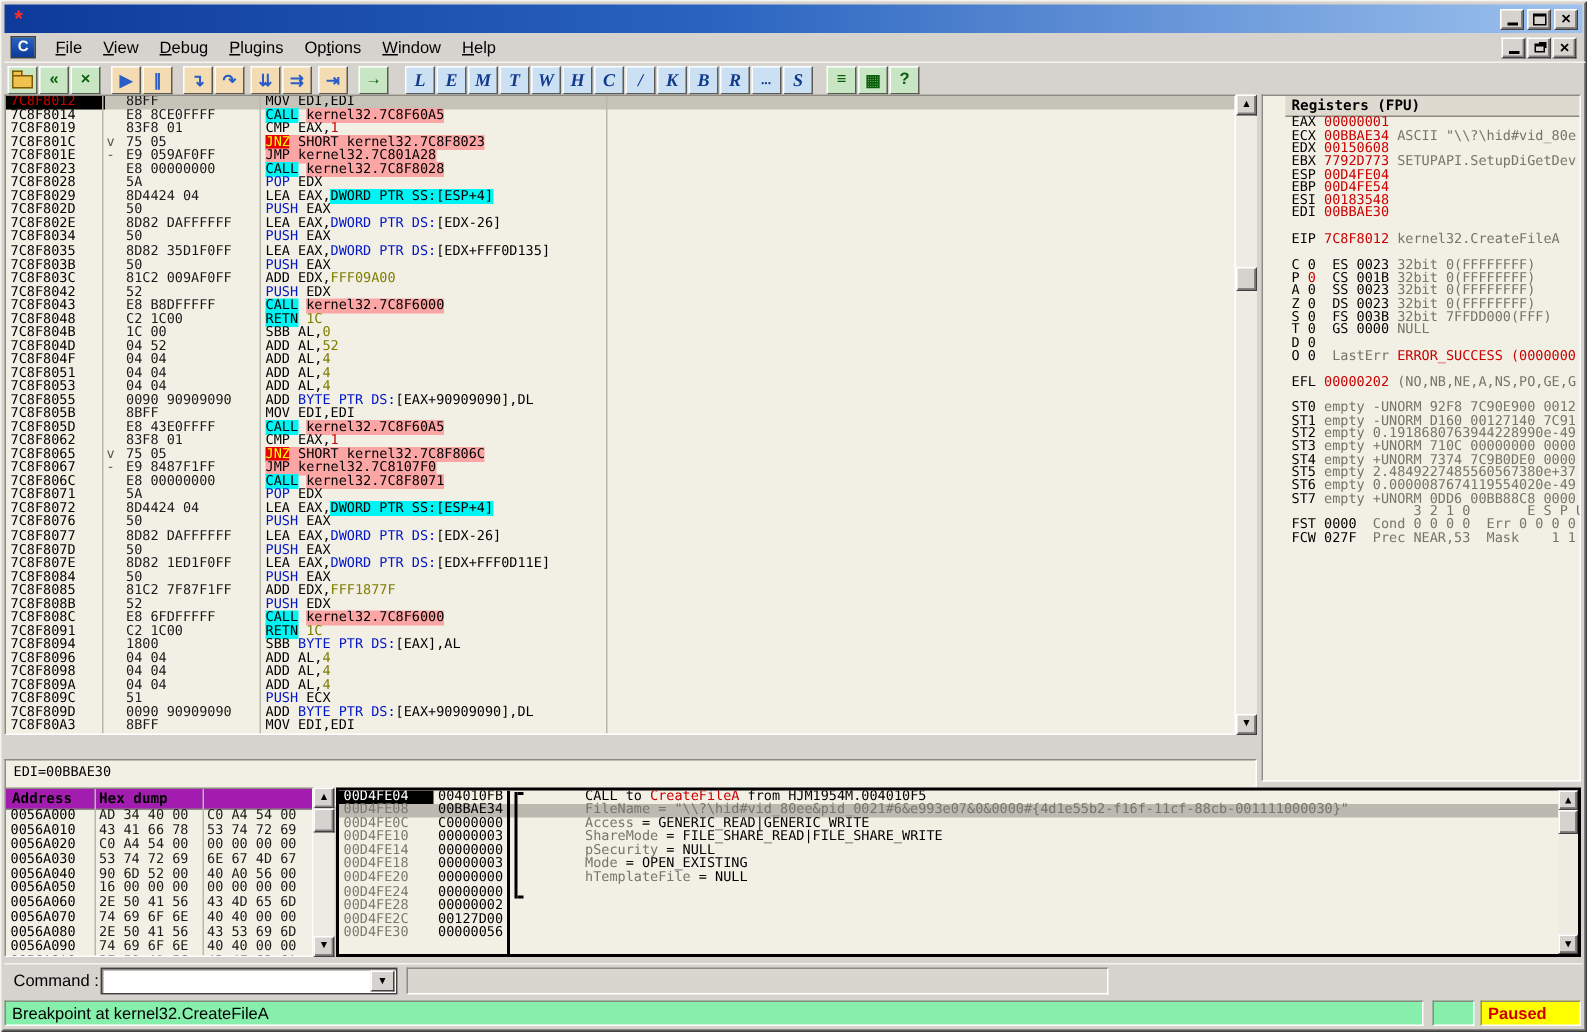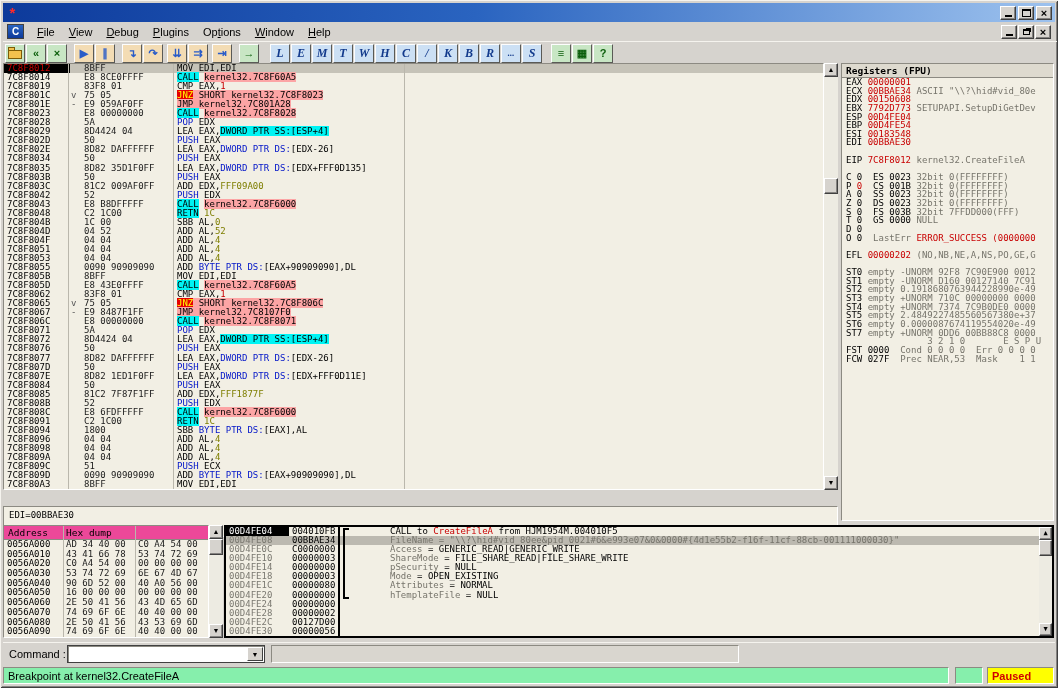--- a/index.html
+++ b/index.html
@@ -48,26 +48,26 @@
   .drow{position:relative;height:9.06px;line-height:9.2px;white-space:pre;}
   .drow.sel{background:#c6c3b8;}
   .da{position:absolute;left:3px;}
   .drow.sel .da{left:0;padding-left:3px;width:63px;background:#000;color:#c80000;}
   .dm{position:absolute;left:67px;color:#555;}
   .dh{position:absolute;left:80px;color:#1a1a1a;}
   .di{position:absolute;left:173px;}
   #dis-info{left:3px;top:506px;width:835px;height:31px;padding:3px 0 0 5px;}
   #vsplit{position:absolute;left:838px;top:63px;width:3px;height:458px;background:#d6d3ce;}
   
-  #registers{left:841px;top:63px;width:213px;height:458px;}
+  #registers{left:841px;top:63px;width:213px;height:458px;padding-left:15px;}
   .reg-header{height:13px;background:#dedacf;border-bottom:1px solid #8c8a82;font-weight:bold;padding-left:4px;line-height:13px;font-size:9.5px;}
   .rline{height:8.65px;line-height:8.9px;white-space:pre;padding-left:4px;}
   
   #hexpane{left:3px;top:525px;width:206px;height:113px;}
-  .hd-header{height:13px;background:#ec4899;border-bottom:1px solid #8c8a82;line-height:13px;font-size:9.5px;position:relative;}
+  .hd-header{height:13px;background:#a21caf;border-bottom:1px solid #8c8a82;line-height:13px;font-size:9.5px;position:relative;font-weight:bold;}
   .hcol1{position:absolute;left:4px;} .hcol2{position:absolute;left:62px;}
   .hrow{position:relative;height:9.7px;line-height:9.9px;white-space:pre;color:#1a1a1a;}
   .ha{position:absolute;left:3px;color:#000;} .hb1{position:absolute;left:62px;} .hb2{position:absolute;left:134px;}
   
   #stackpane{position:absolute;left:224px;top:525px;width:830px;height:113px;border:2px solid #000;background:#f2efe4;
              overflow:hidden;font-family:"DejaVu Sans Mono",monospace;font-size:9px;box-sizing:border-box;}
   .srow{position:relative;height:9.08px;line-height:9.3px;white-space:pre;}
   .srow.sel{background:#bcb9b0;}
   .sa{position:absolute;left:0;width:66px;padding-left:3px;color:#7a7870;box-sizing:border-box;}
   .sa.esp{background:#000;color:#fff;width:63px;}
@@ -334,21 +334,20 @@
     </div>
 
   <div id="stackpane">
     <div id="stackRows">
         <div class="srow"><span class="sa esp">00D4FE04</span><span class="sv">004010FB</span><span class="sc"><span class="sg-n">CALL to </span><span class="sg-r">CreateFileA</span><span class="sg-n"> from HJM1954M.004010F5</span></span></div>
         <div class="srow sel"><span class="sa">00D4FE08</span><span class="sv">00BBAE34</span><span class="sc"><span class="sg-g">FileName = "\\?\hid#vid_80ee&amp;pid_0021#6&amp;e993e07&amp;0&amp;0000#{4d1e55b2-f16f-11cf-88cb-001111000030}"</span></span></div>
         <div class="srow"><span class="sa">00D4FE0C</span><span class="sv">C0000000</span><span class="sc"><span class="sg-g">Access</span><span class="sg-n"> = GENERIC_READ|GENERIC_WRITE</span></span></div>
         <div class="srow"><span class="sa">00D4FE10</span><span class="sv">00000003</span><span class="sc"><span class="sg-g">ShareMode</span><span class="sg-n"> = FILE_SHARE_READ|FILE_SHARE_WRITE</span></span></div>
         <div class="srow"><span class="sa">00D4FE14</span><span class="sv">00000000</span><span class="sc"><span class="sg-g">pSecurity</span><span class="sg-n"> = NULL</span></span></div>
         <div class="srow"><span class="sa">00D4FE18</span><span class="sv">00000003</span><span class="sc"><span class="sg-g">Mode</span><span class="sg-n"> = OPEN_EXISTING</span></span></div>
-        <div class="srow"><span class="sa">00D4FE1C</span><span class="sv">00000080</span><span class="sc"><span class="sg-g">Attributes</span><span class="sg-n"> = NORMAL</span></span></div>
         <div class="srow"><span class="sa">00D4FE20</span><span class="sv">00000000</span><span class="sc"><span class="sg-g">hTemplateFile</span><span class="sg-n"> = NULL</span></span></div>
         <div class="srow"><span class="sa">00D4FE24</span><span class="sv">00000000</span></div>
         <div class="srow"><span class="sa">00D4FE28</span><span class="sv">00000002</span></div>
         <div class="srow"><span class="sa">00D4FE2C</span><span class="sv">00127D00</span></div>
         <div class="srow"><span class="sa">00D4FE30</span><span class="sv">00000056</span></div>
       </div>
     <div class="sdiv"></div>
     <div class="bracket"></div>
     <div id="comscroll" class="sbar" style="position: absolute; right: 0px; top: 0px; width: 13px; height: 109px;">
         <div class="sbtn" style="top: 0px; width: 13px; height: 13px; line-height: 11px;">▲</div>

